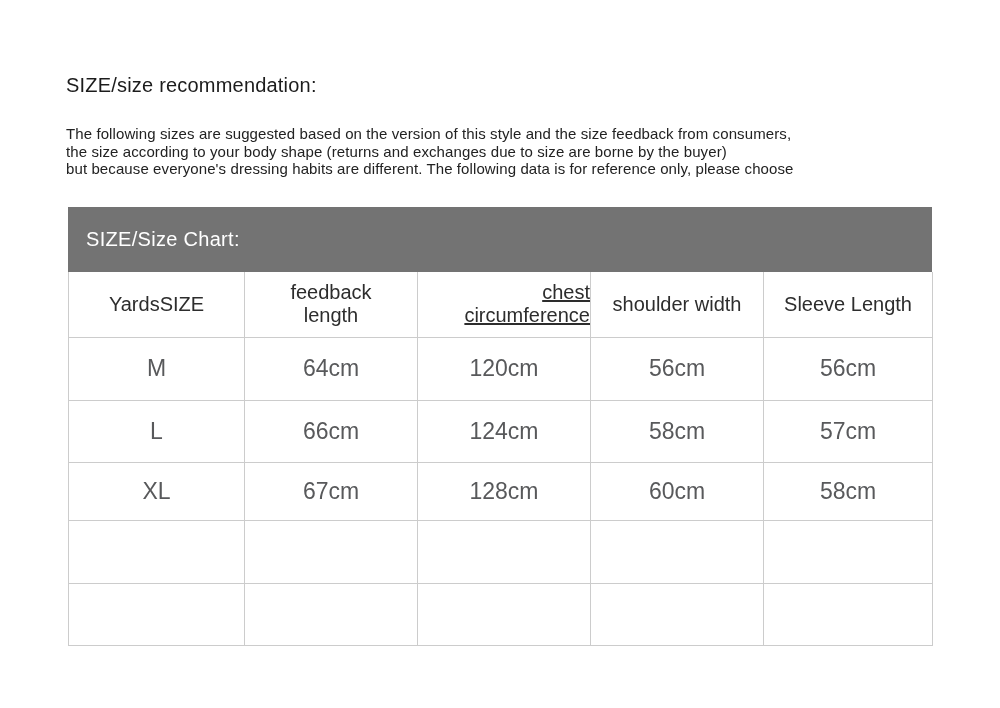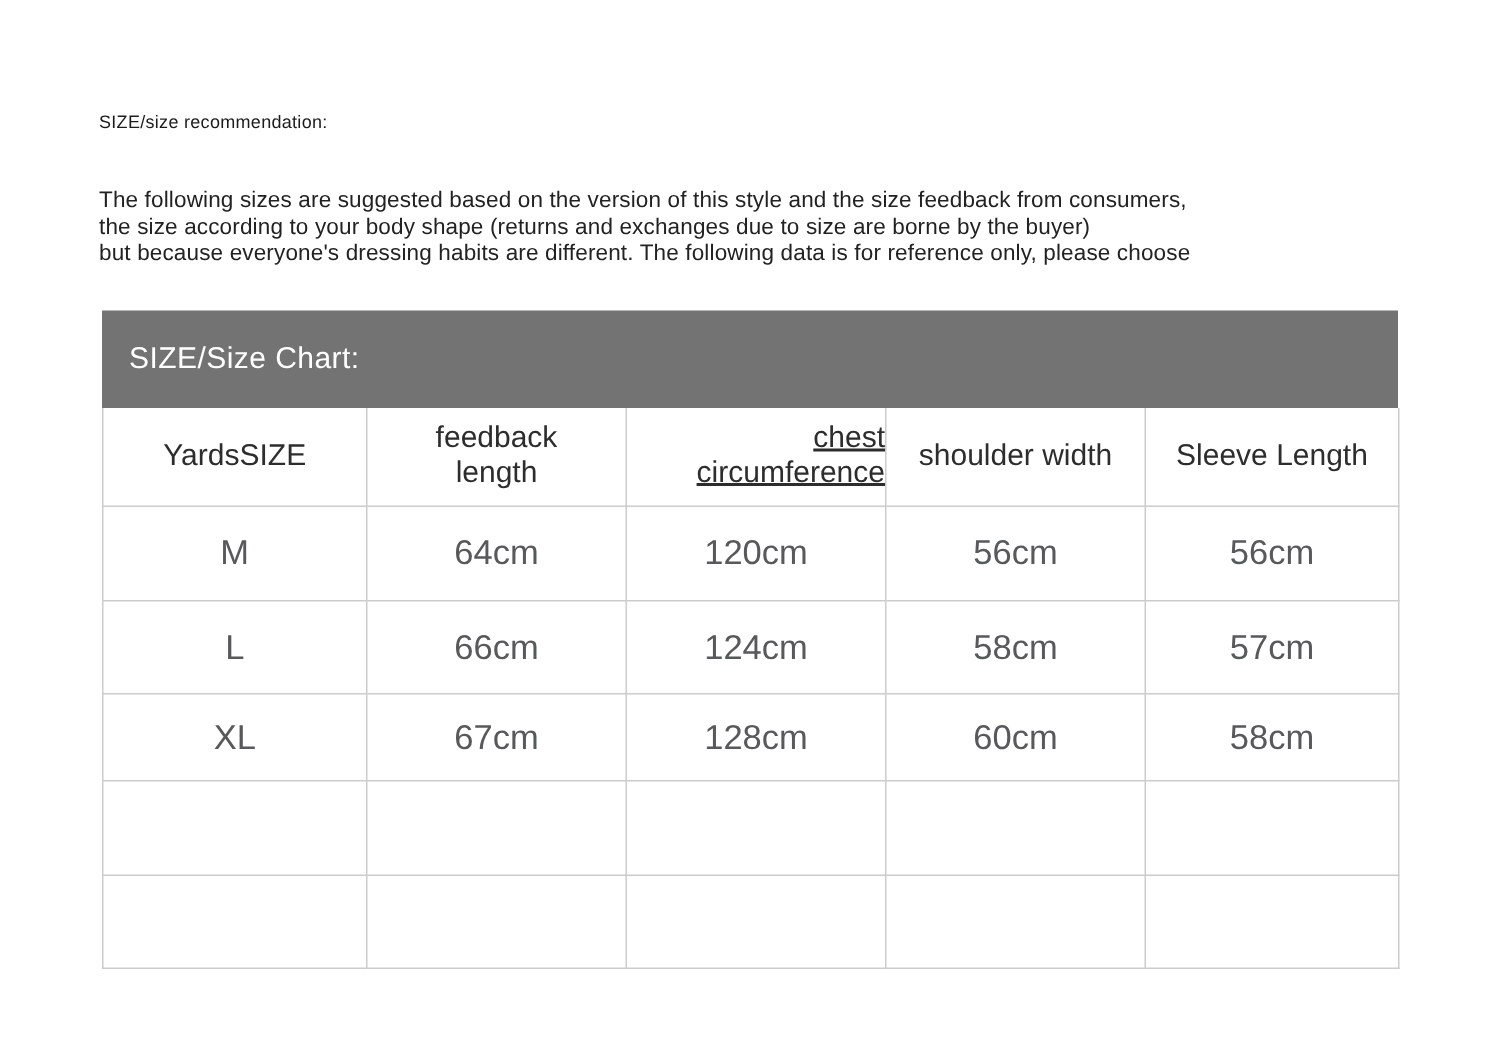--- a/index.html
+++ b/index.html
@@ -12,21 +12,21 @@
     position: relative;
     width: 1000px;
     height: 708px;
     background: #ffffff;
     overflow: hidden;
   }
   .section-title {
     position: absolute;
     left: 66px;
     top: 74px;
-    font-size: 12px;
+    font-size: 20px;
     color: #1c1c1c;
     letter-spacing: 0.2px;
   }
   .intro {
     position: absolute;
     left: 66px;
     top: 125px;
     width: 880px;
     font-size: 15px;
     line-height: 17.5px;

